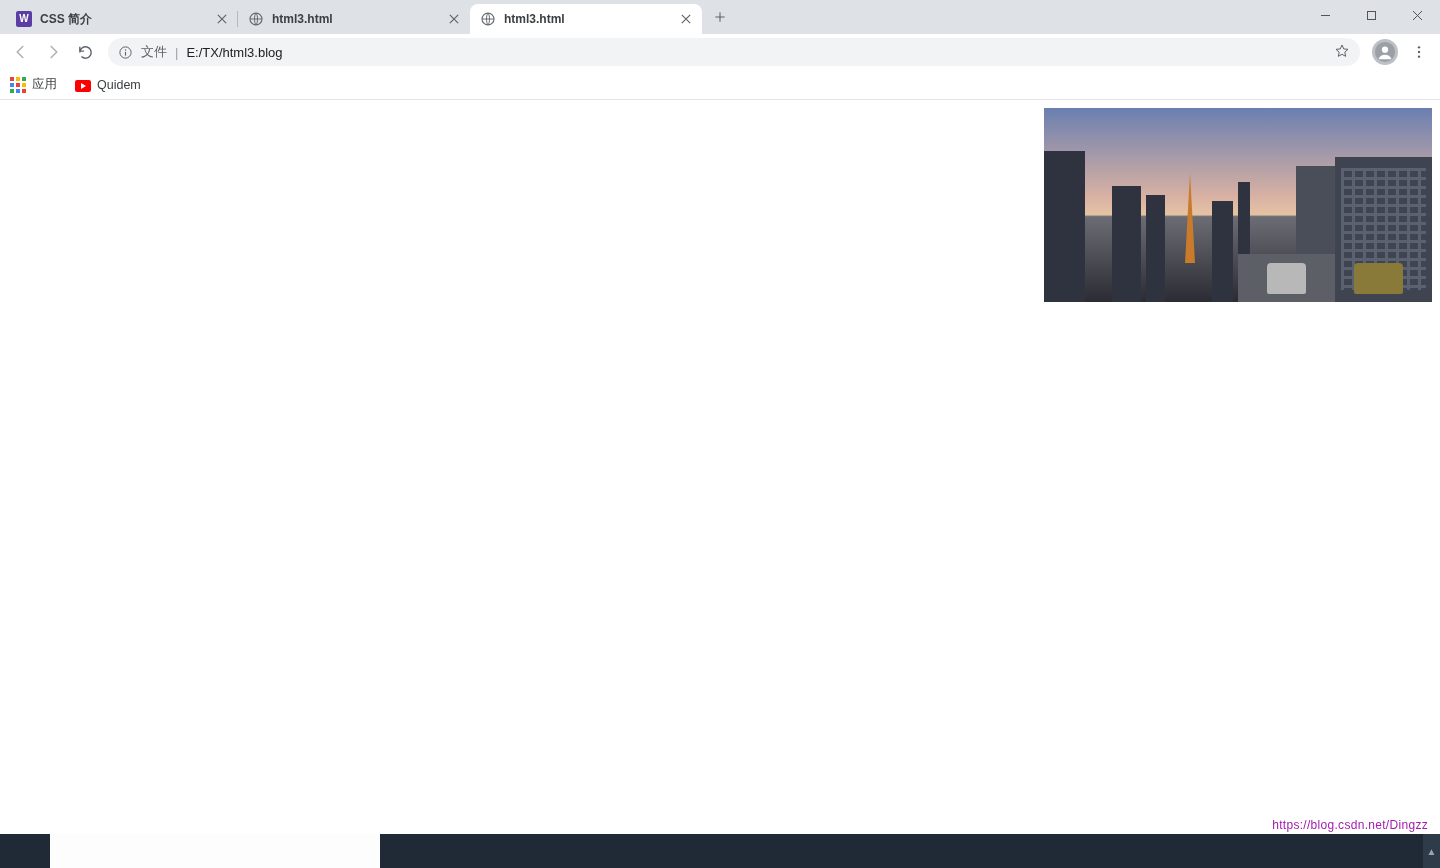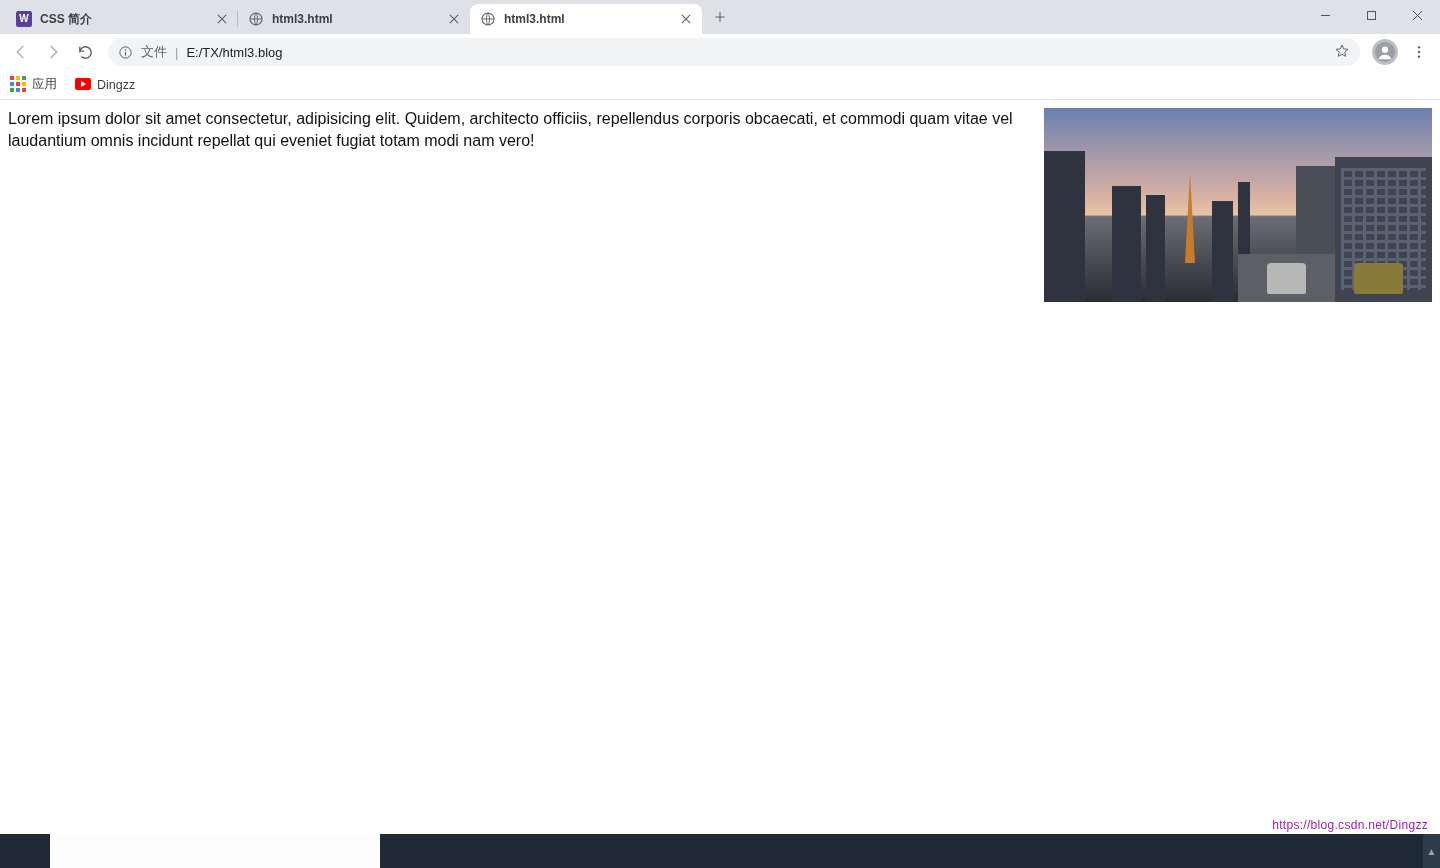--- a/index.html
+++ b/index.html
@@ -31,21 +31,21 @@
     .omnibox .info { color:#5f6368; display:flex; align-items:center; }
     .omnibox .sep { color:#9aa0a6; }
     .omnibox .prefix { color:#5f6368; }
     .omnibox .url { color:#202124; flex:1; }
     .omnibox .star { color:#5f6368; }
     .avatar { width:26px; height:26px; border-radius:50%; background:#bdc1c6; display:flex; align-items:center; justify-content:center; color:#fff; margin:0 4px; }
     .avatar svg{ width:22px; height:22px; }
 
     
     .bookmarks { display:flex; align-items:center; height:30px; padding:0 10px; gap:18px; border-bottom:1px solid #e3e3e3; background:#fff; font-size:12.5px; color:#3c4043; }
-    .bm { display:flex; align-items:flex-start; gap:6px; }
+    .bm { display:flex; align-items:flex-end; gap:6px; }
     .bm .apps-icon { width:16px; height:16px; display:grid; grid-template-columns:repeat(3,4px); grid-template-rows:repeat(3,4px); gap:2px; }
     .bm .apps-icon span:nth-child(1){background:#ea4335;} .bm .apps-icon span:nth-child(2){background:#fbbc05;}
     .bm .apps-icon span:nth-child(3){background:#34a853;} .bm .apps-icon span:nth-child(4){background:#4285f4;}
     .bm .apps-icon span:nth-child(5){background:#ea4335;} .bm .apps-icon span:nth-child(6){background:#fbbc05;}
     .bm .apps-icon span:nth-child(7){background:#34a853;} .bm .apps-icon span:nth-child(8){background:#4285f4;}
     .bm .apps-icon span:nth-child(9){background:#ea4335;}
     .yt-icon{ width:16px; height:12px; background:#ff0000; border-radius:2px; position:relative; }
     .yt-icon::after{ content:""; position:absolute; left:6px; top:3px; border-left:5px solid #fff; border-top:3px solid transparent; border-bottom:3px solid transparent; }
 
     
@@ -206,21 +206,21 @@
         <span></span>
         <span></span>
         <span></span>
         <span></span>
         <span></span>
       </span>
     <span>应用</span>
   </div>
   <div class="bm">
     <span class="yt-icon"></span>
-    <span>Dingzz</span>
+    <span>Quidem</span>
   </div>
 </div>
 
 <div class="viewport">
   <div class="page-img" title="city skyline at dusk">
     <div class="slice s1">
         <div class="sky"></div>
         <div class="bld b1"></div>
         <div class="bld b2"></div>
       </div>
@@ -236,21 +236,20 @@
         <div class="bld b2"></div>
         <div class="road"></div>
         <div class="car"></div>
       </div>
     <div class="slice s4">
         <div class="sky"></div>
         <div class="bld b1"></div>
         <div class="car" style="left:20%;width:50%;background:#8a7a3a;"></div>
       </div>
   </div>
-  <p class="lorem">Lorem ipsum dolor sit amet consectetur, adipisicing elit. Quidem, architecto officiis, repellendus corporis obcaecati, et commodi quam vitae vel laudantium omnis incidunt repellat qui eveniet fugiat totam modi nam vero!</p>
 
   <div class="watermark">https://blog.csdn.net/Dingzz</div>
 </div>
 
 <div class="taskbar">
   <div class="tb-item tb-white"></div>
   <div class="scroll">▲</div>
 </div>
 
 </body></html>

